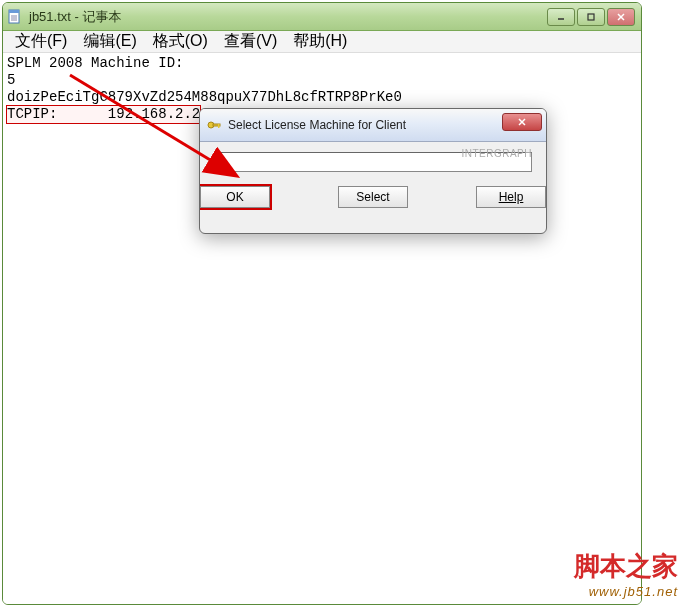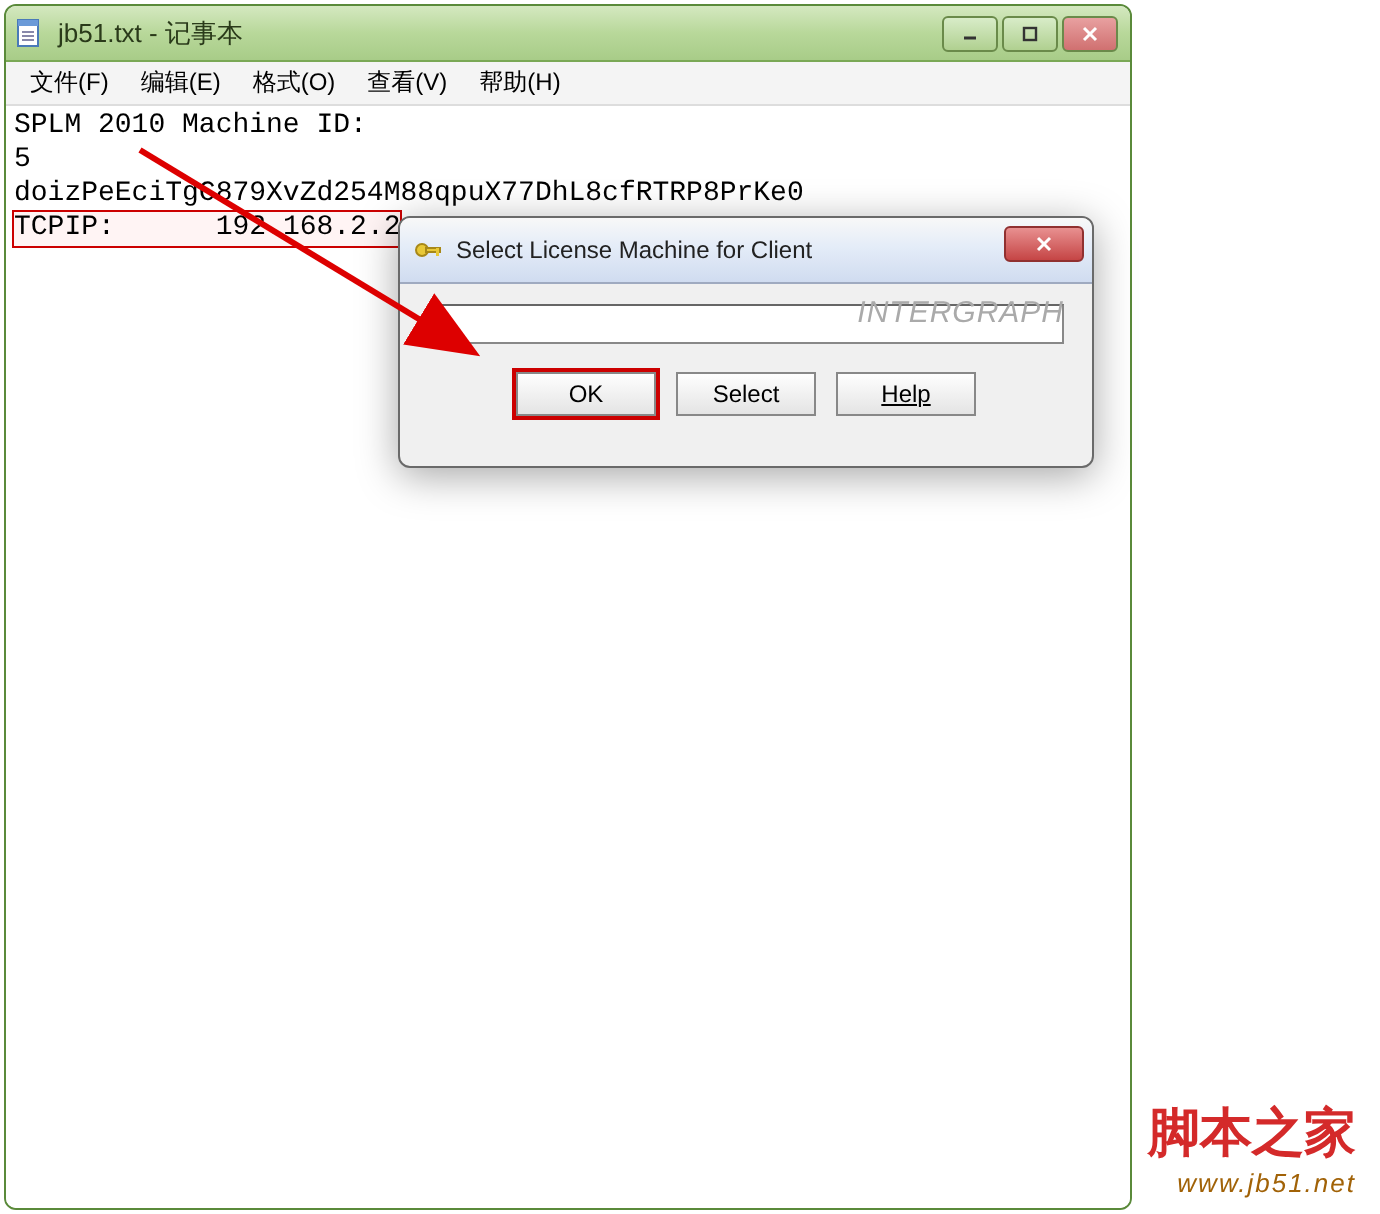--- a/index.html
+++ b/index.html
@@ -1,39 +1,39 @@
 <!DOCTYPE html>
 <html><head>
 <meta charset="utf-8">
 <style>
 *{box-sizing:border-box;margin:0;padding:0}
 body{width:690px;height:607px;background:#fff;font-family:"Microsoft YaHei",Tahoma,sans-serif;font-size:12px;position:relative;overflow:hidden}
-.win{position:absolute;left:2px;top:2px;width:564px;height:603px;border:1px solid #5a8a3a;border-radius:6px;overflow:hidden;background:#fff}
+.win{position:absolute;left:2px;top:2px;width:640px;height:603px;border:1px solid #5a8a3a;border-radius:6px;overflow:hidden;background:#fff}
 .titlebar{height:28px;background:linear-gradient(to bottom,#d4e8c0 0%,#b8d89a 50%,#a8cc88 100%);display:flex;align-items:center;padding:0 4px;border-bottom:1px solid #7aa855}
 .titlebar .ticon{width:16px;height:16px;margin-right:6px;display:flex;align-items:center;justify-content:center}
 .titlebar .ttext{flex:1;color:#2a3a1a;font-size:13px}
 .winbtns{display:flex;gap:2px;margin-right:2px}
 .winbtn{width:28px;height:18px;border:1px solid #6a8a4a;border-radius:3px;background:linear-gradient(to bottom,#d8ecc8,#b0d090);display:flex;align-items:center;justify-content:center;cursor:pointer}
 .winbtn.close{background:linear-gradient(to bottom,#e8a0a0,#d07070)}
 .winbtn svg{width:10px;height:10px}
-.menubar{height:22px;background:#f4f4f4;border-bottom:1px solid #ddd;display:flex;align-items:center;padding:0 4px;font-size:12px}
+.menubar{height:22px;background:#f4f4f4;border-bottom:1px solid #ddd;display:flex;align-items:center;padding:0 4px;font-size:16px}
 .menubar span{padding:2px 8px;cursor:pointer}
 .content{position:relative;height:calc(100% - 50px);background:#fff;padding:2px 4px;font-family:"SimSun","Courier New",monospace;font-size:14px;line-height:17px;color:#000;white-space:pre}
 .hl{outline:1px solid #c00;background:rgba(255,200,200,.2);display:inline-block}
 .dialog{position:absolute;left:199px;top:108px;width:348px;height:126px;border:1px solid #6a6a6a;border-radius:6px;box-shadow:0 4px 20px rgba(0,0,0,.35);background:#f0f0f0;overflow:hidden}
 .dlg-tb{height:28px;background:linear-gradient(to bottom,#f8f8f8 0%,#e4ecf8 45%,#d0dcf0 100%);border-bottom:1px solid #9faac0;display:flex;align-items:center;padding:16px 6px}
 .dlg-tb .dicon{width:16px;height:16px;margin-right:6px}
 .dlg-tb .dtext{flex:1;color:#222;font-size:12px}
 .dlg-close{width:40px;height:18px;border-radius:3px;background:linear-gradient(to bottom,#e89090,#c54545);border:1px solid #903030;display:flex;align-items:center;justify-content:center;cursor:pointer;margin-right:-2px;margin-top:-6px}
 .dlg-close svg{width:10px;height:10px}
 .dlg-body{padding:10px 14px 8px;position:relative}
 .dlg-label{color:#333;font-size:12px;margin-bottom:4px}
-.brand{position:absolute;right:14px;top:6px;font-size:15px;font-style:italic;color:#aaa;letter-spacing:.5px}
+.brand{position:absolute;right:14px;top:6px;font-size:10px;color:#aaa;letter-spacing:.5px}
 .dlg-input{width:100%;height:20px;border:1px solid #888;border-top-color:#666;border-left-color:#666;padding:1px 3px;font-size:12px;background:#fff}
-.dlg-btns{display:flex;justify-content:center;gap:10px;padding:6px 0 10px}
+.dlg-btns{display:flex;justify-content:space-between;gap:10px;padding:6px 0 10px}
 .dbtn{width:70px;height:22px;border:1px solid #888;background:linear-gradient(to bottom,#fefefe,#e4e4e4);font-size:12px;cursor:pointer;display:flex;align-items:center;justify-content:center}
 .dbtn.ok{outline:2px solid #c00;outline-offset:0}
 .dbtn .ul{text-decoration:underline}
 .arrow{position:absolute;left:60px;top:65px;width:190px;height:130px;pointer-events:none;z-index:5}
 .watermark{position:absolute;right:12px;bottom:8px;text-align:right;pointer-events:none}
 .wm-cn{font-family:"KaiTi","STKaiti",serif;font-size:26px;color:#d42a2a;font-weight:bold}
 .wm-en{font-size:13px;color:#a16207;font-style:italic;letter-spacing:1px}
 </style>
 </head>
 <body>
@@ -69,21 +69,21 @@
         </div>
     </div>
   </div>
   <div class="menubar">
     <span>文件(F)</span>
     <span>编辑(E)</span>
     <span>格式(O)</span>
     <span>查看(V)</span>
     <span>帮助(H)</span>
   </div>
-  <div class="content"><span>SPLM 2010 Machine ID:</span>
+  <div class="content"><span>SPLM 2008 Machine ID:</span>
 <span>5</span><span style="display:inline-block;width:640px"></span><span>0</span>
 <span>doizPeEciTgC879XvZd254M88qpuX77DhL8cfRTRP8PrKe0</span>
 <span class="hl"><span>TCPIP:</span>      <span>192.168.2.2</span></span></div>
 </div>
 
 <svg class="arrow" viewBox="0 0 190 130">
   <defs>
       <marker id="ah" markerWidth="12" markerHeight="12" refX="10" refY="5" orient="auto">
         <path d="M0,0 L12,5 L0,10 Z" fill="#d00"></path>
       </marker>

